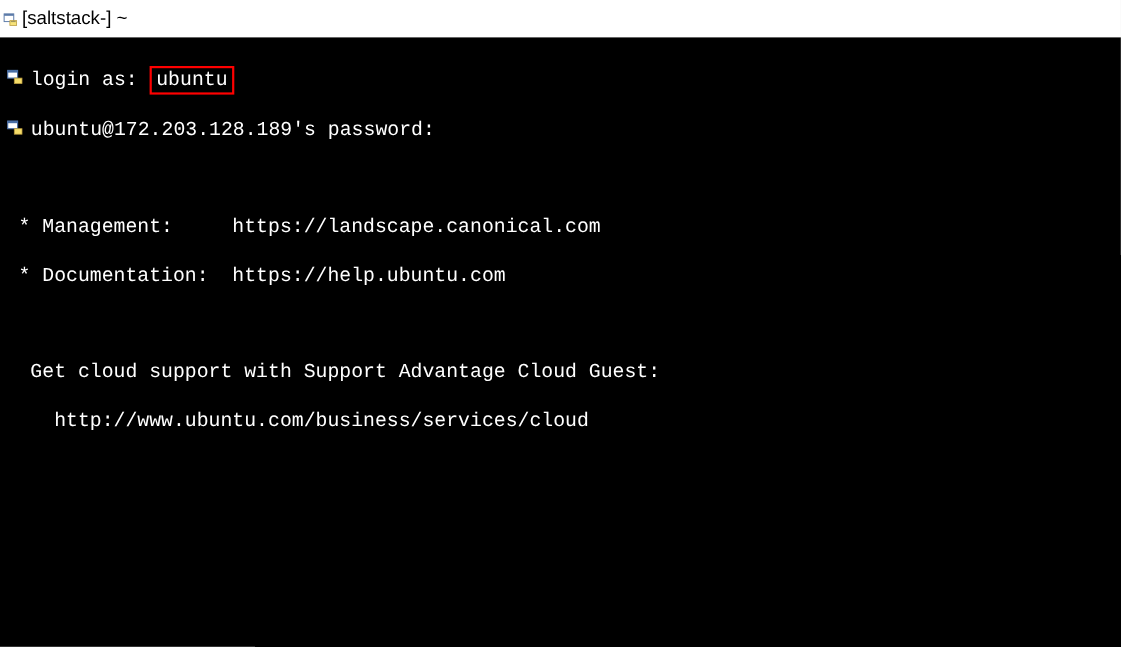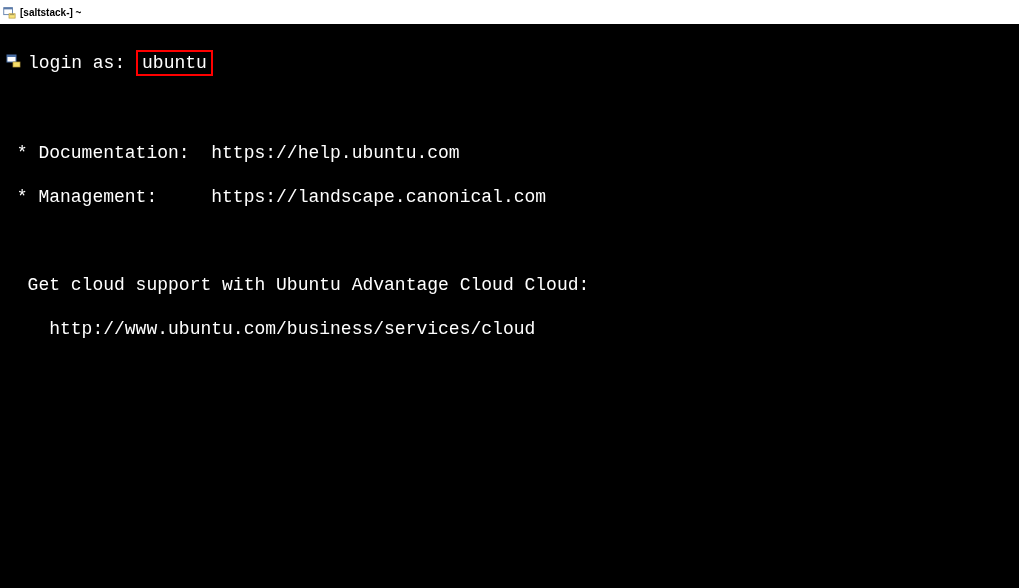--- a/index.html
+++ b/index.html
@@ -8,29 +8,28 @@
       box-sizing: border-box;
     }
     body {
       font-family: "Courier New", monospace;
       background: #ffffff;
       width: 1019px;
       height: 588px;
       overflow: hidden;
     }
     .title-bar {
-      height: 24px;
+      height: 34px;
       background: #ffffff;
       display: flex;
       align-items: center;
       padding: 0 2px;
-      font-size: 10px;
+      font-size: 17px;
       font-family: Tahoma, sans-serif;
       color: #000000;
-      font-weight: bold;
     }
     .title-icon {
       width: 14px;
       height: 14px;
       margin-right: 4px;
       display: inline-flex;
       align-items: center;
       justify-content: center;
     }
     .title-icon svg {
@@ -88,25 +87,30 @@
   </span>
   <span>[saltstack-] ~</span>
 </div>
 
 <div class="terminal">
 <span class="term-line"><span class="mini-icon"><svg viewBox="0 0 16 16">
           <rect x="1" y="2" width="9" height="7" fill="#fff" stroke="#4a6fa5" stroke-width="1"></rect>
           <rect x="1" y="2" width="9" height="2" fill="#4a6fa5"></rect>
           <rect x="7" y="9" width="7" height="5" fill="#f5dc68" stroke="#b89a3d" stroke-width="0.7"></rect>
         </svg></span><span>login as: </span><span class="highlight-box"><span>ubuntu</span></span></span>
+<span class="term-line"><span class="mini-icon"><svg viewBox="0 0 16 16">
+          <rect x="1" y="2" width="9" height="7" fill="#fff" stroke="#4a6fa5" stroke-width="1"></rect>
+          <rect x="1" y="2" width="9" height="2" fill="#4a6fa5"></rect>
+          <rect x="7" y="9" width="7" height="5" fill="#f5dc68" stroke="#b89a3d" stroke-width="0.7"></rect>
+        </svg></span><span>ubuntu@172.203.128.189's password:</span></span>
 <span class="term-line"> </span>
+<span class="term-line"> * Management:     https://landscape.canonical.com</span>
 <span class="term-line"> * Documentation:  https://help.ubuntu.com</span>
-<span class="term-line"> * Management:     https://landscape.canonical.com</span>
 <span class="term-line"> </span>
-<span class="term-line">  Get cloud support with Ubuntu Advantage Cloud Cloud:</span>
+<span class="term-line">  Get cloud support with Support Advantage Cloud Guest:</span>
 <span class="term-line">    http://www.ubuntu.com/business/services/cloud</span>
 <span class="term-line"> </span>
 <span class="term-line"> </span>
 
 
 
 
 
 
 

